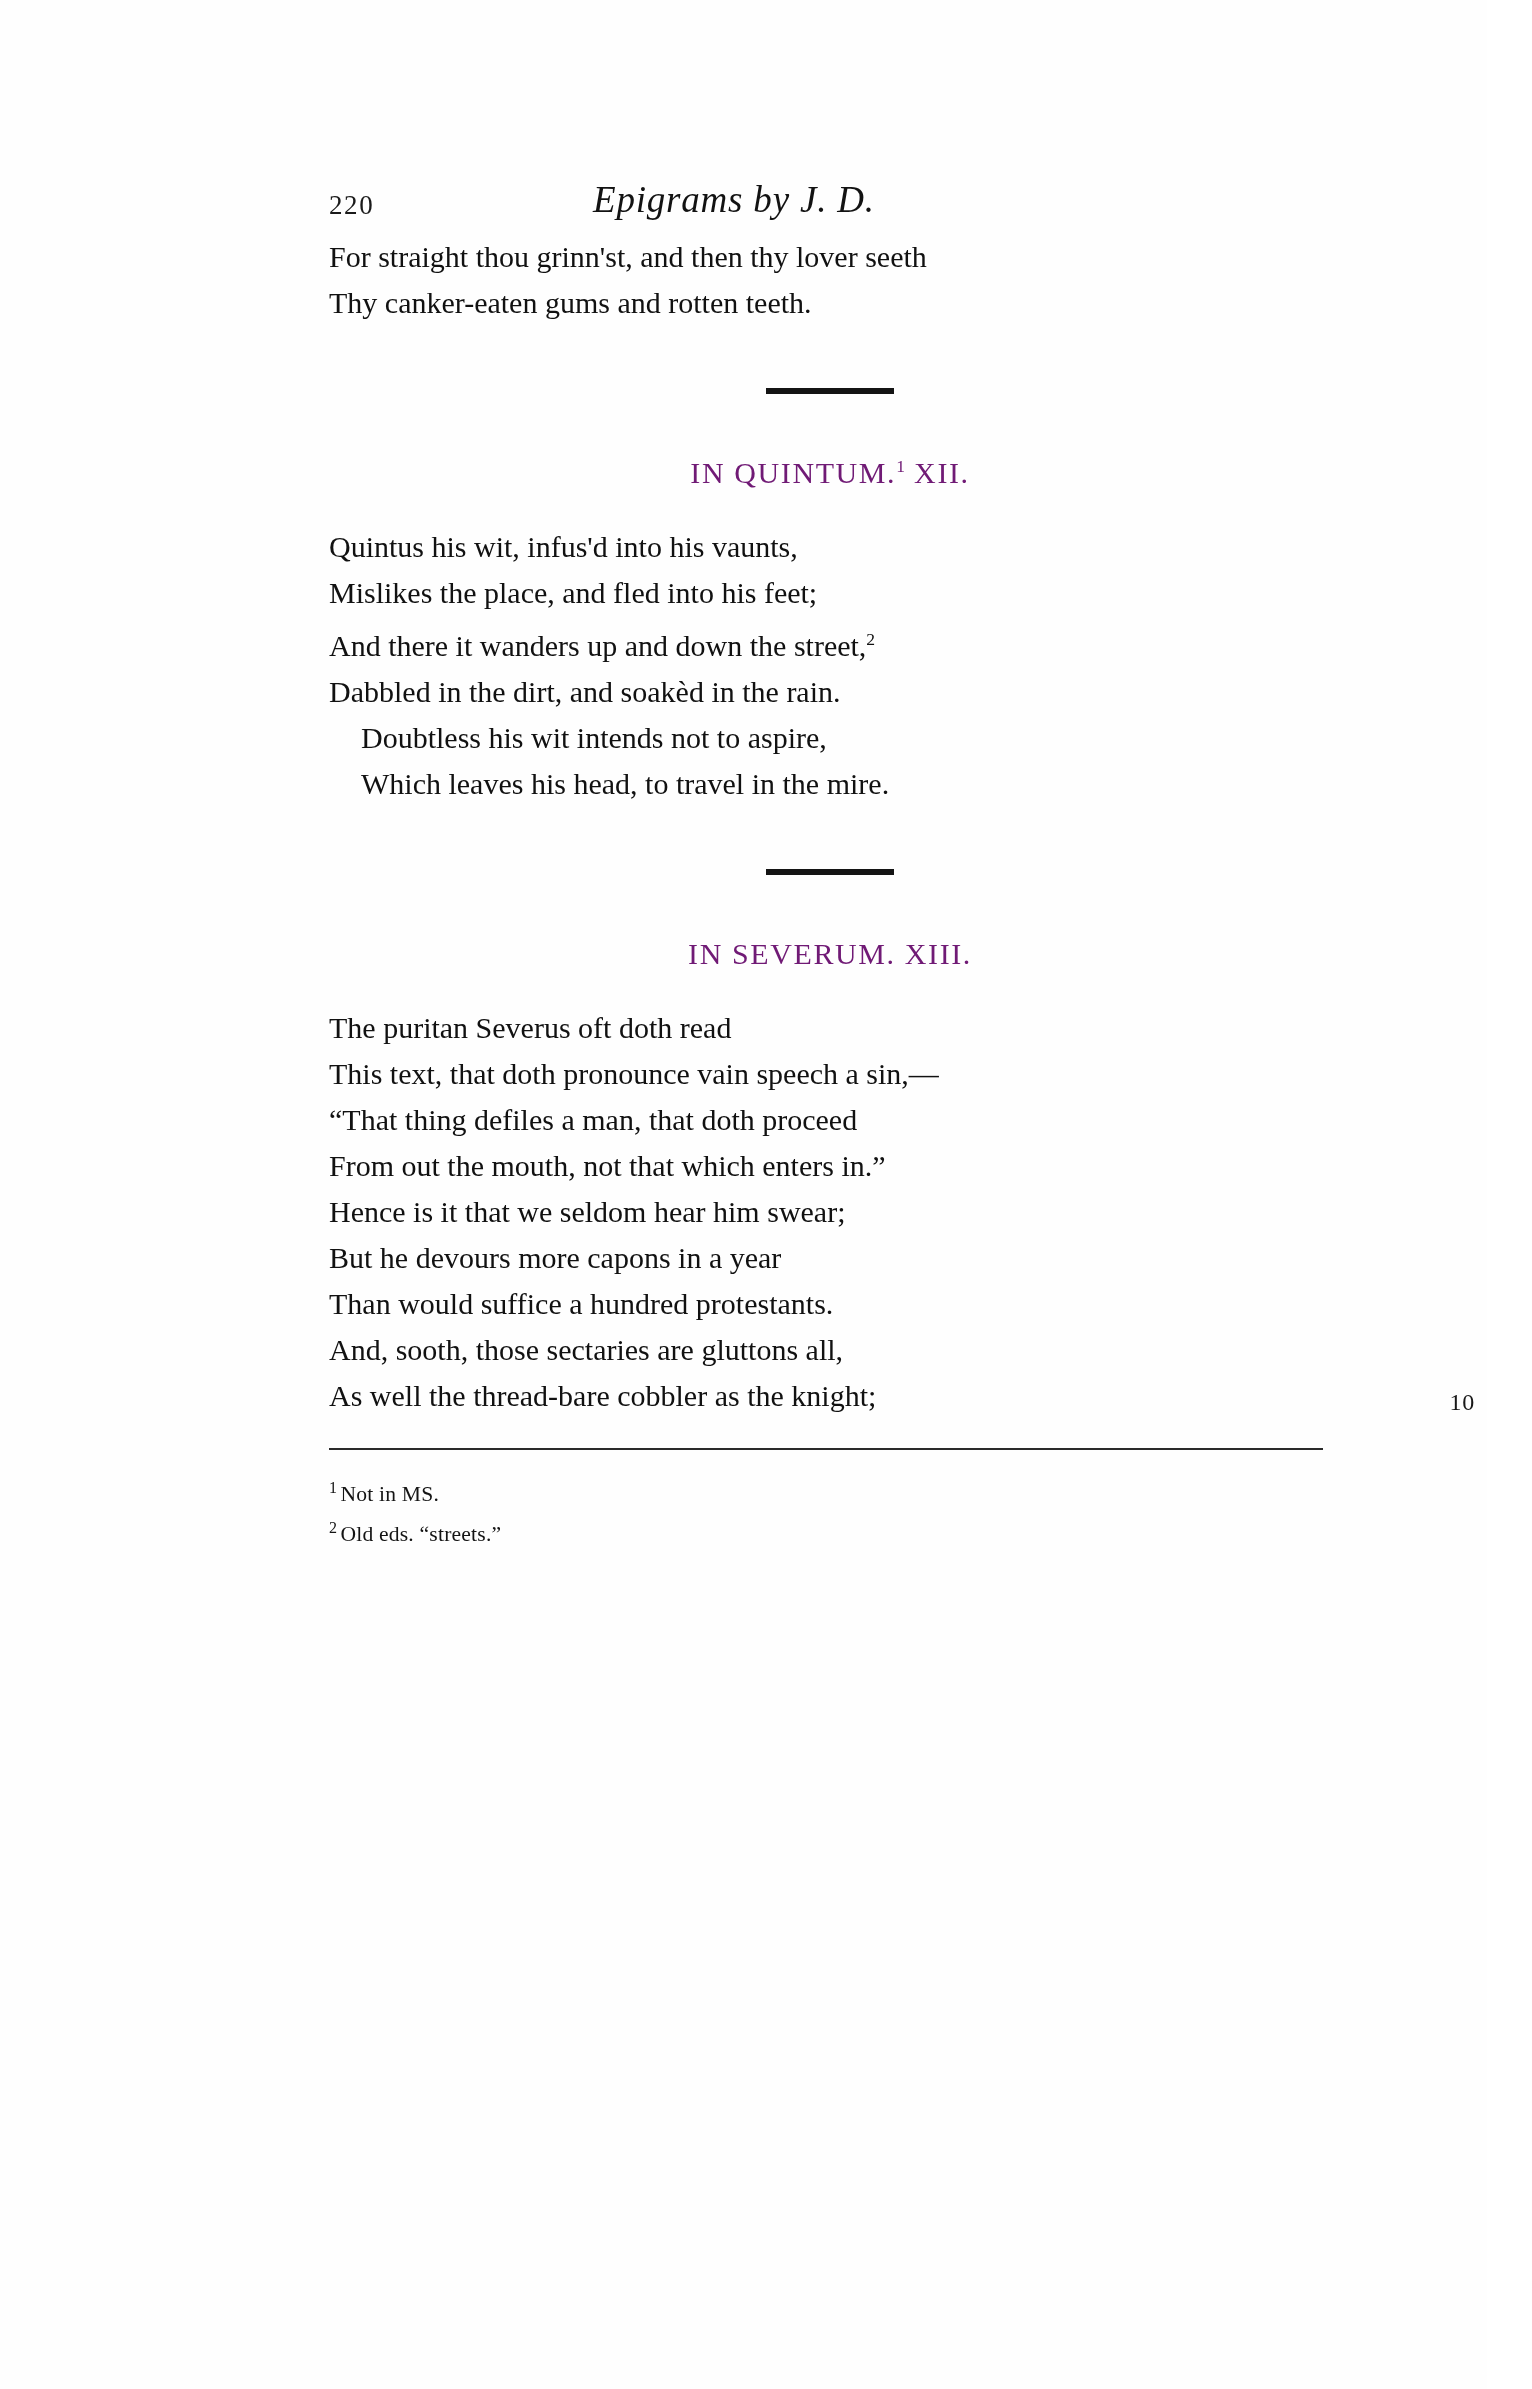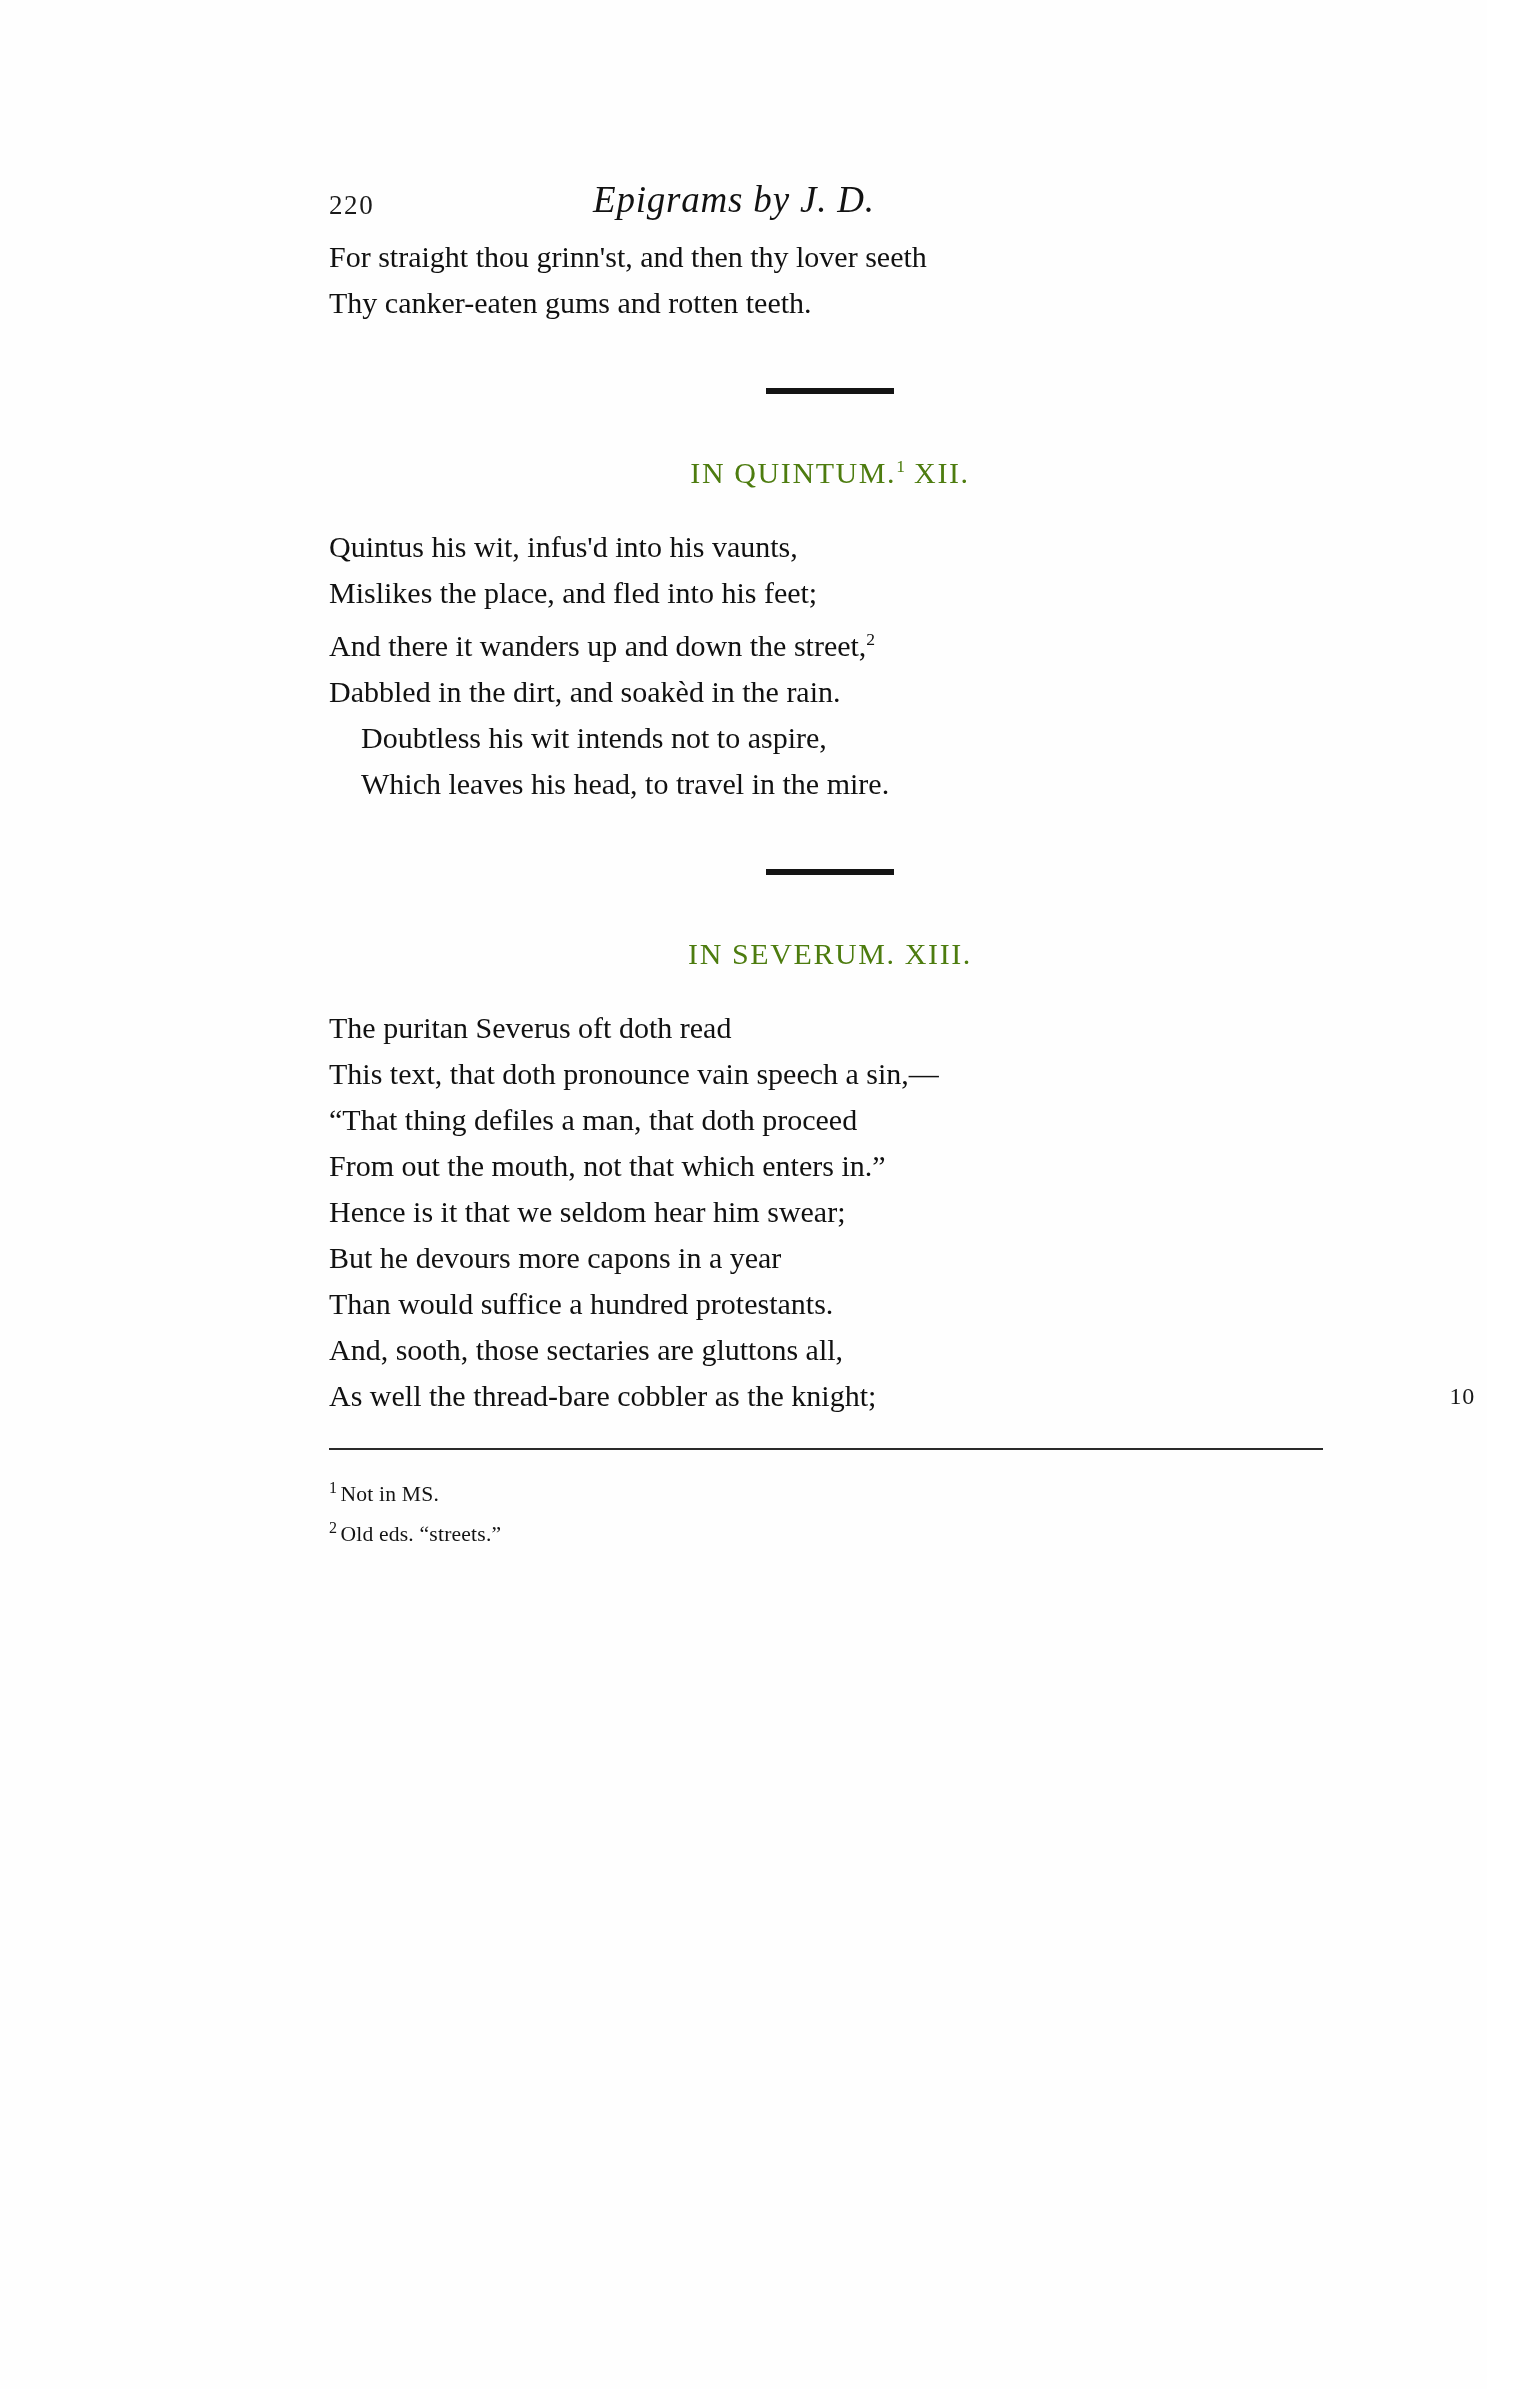--- a/index.html
+++ b/index.html
@@ -82,41 +82,41 @@
     height: 5.6px;
     background: #141414;
   }
 
   
   .heading {
     text-align: center;
     font-size: 30px;
     letter-spacing: 1.6px;
     margin-bottom: 34px;
-    color: #4d7c0f;
+    color: #701a75;
   }
   .heading sup {
     font-size: 17.6px;
     vertical-align: super;
     letter-spacing: 0;
   }
 
   sup.fn {
     font-size: 17.6px;
     vertical-align: super;
   }
 
   
   .numbered {
     position: relative;
   }
   .linenum {
     position: absolute;
     right: -144px;
-    top: 0;
+    top: 6px;
     font-size: 24px;
     letter-spacing: 0.8px;
     color: #181818;
   }
 
   
   .footrule {
     margin-top: 29px;
     width: 994px;
     height: 1.6px;

